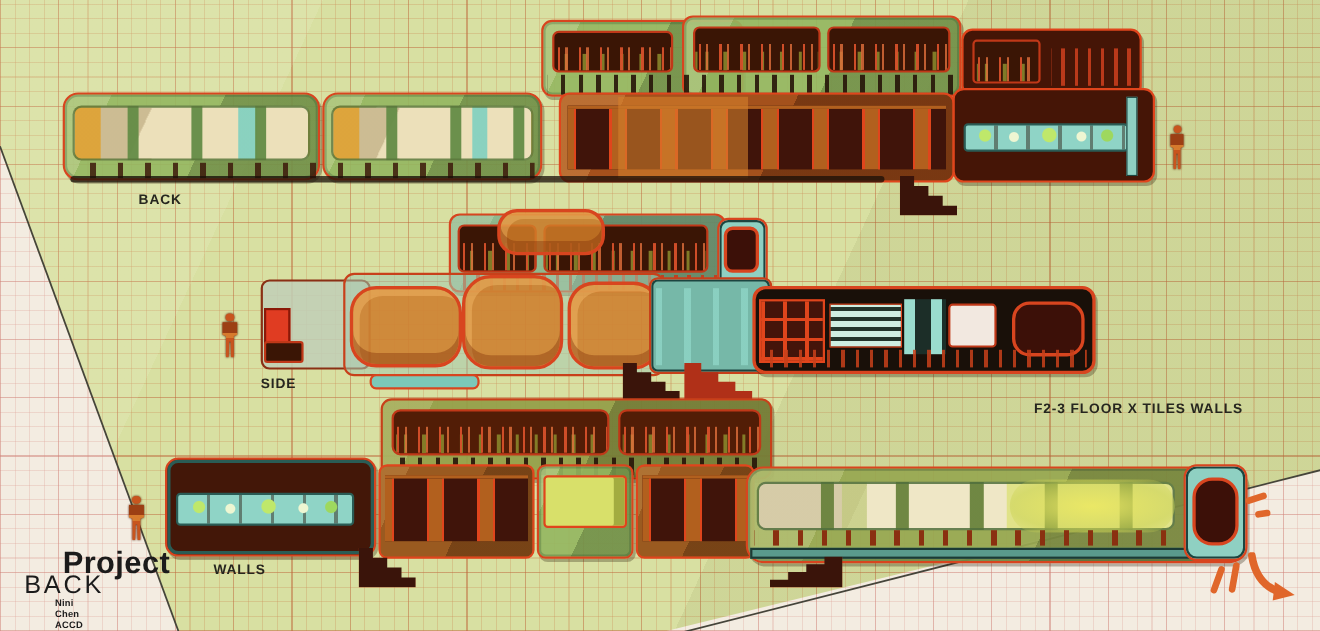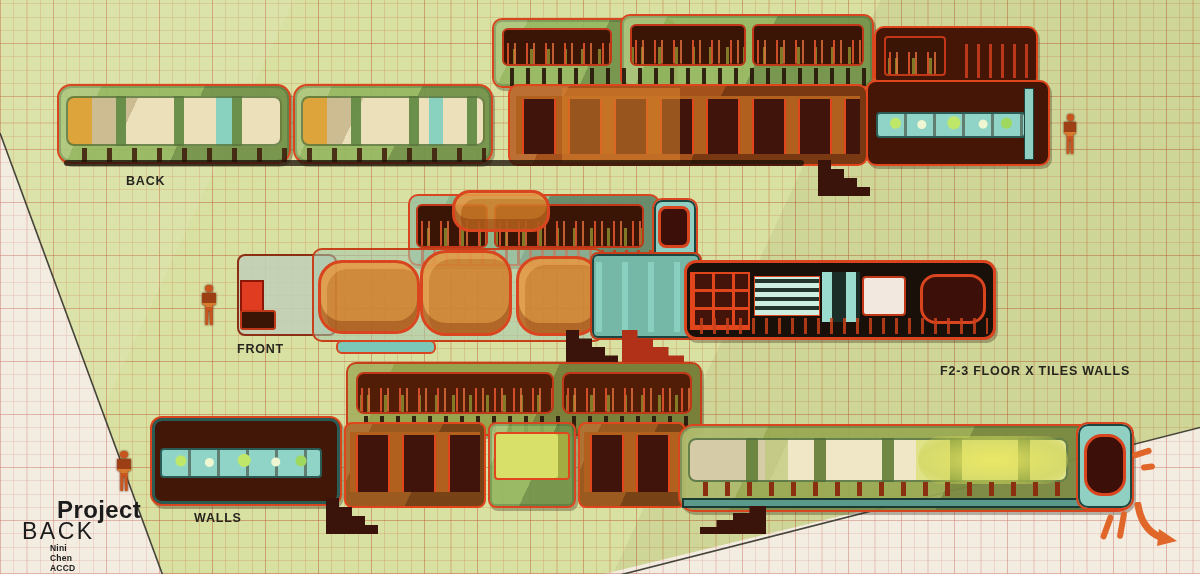--- a/index.html
+++ b/index.html
@@ -127,21 +127,21 @@
   .mark{background:#e0662a;border-radius:3px;}
   #hand-arrow{position:absolute;left:1126px;top:502px;}
 
   
   .view-label{position:absolute;font-size:12.5px;font-weight:700;letter-spacing:0.8px;color:#26261f;}
   #label-front{left:126px;top:174px;}
   #label-side{left:237px;top:342px;}
   #label-back{left:194px;top:511px;}
   #label-floornote{left:940px;top:364px;}
   #title-block{position:absolute;left:0;top:0;color:#1b1b1b;}
-  #title-project{position:absolute;left:57px;top:496px;font-size:24px;font-weight:600;letter-spacing:0.4px;}
+  #title-project{position:absolute;left:57px;top:496px;font-size:28px;font-weight:600;letter-spacing:0.4px;}
   #title-opha{position:absolute;left:22px;top:518px;font-size:23px;font-weight:500;letter-spacing:2.5px;}
   #title-byline{position:absolute;left:50px;top:543px;font-size:8.5px;font-weight:700;letter-spacing:0.2px;}
 </style>
 </head>
 <body>
 
 <div id="stage">
   <div id="green-paper"></div>
 
   <svg id="edge-lines" width="1200" height="574">
@@ -228,21 +228,21 @@
       <div class="part figure" style="left: 1062px; top: 114px; width: 16px; height: 40px;"></div>
       <div class="part figure" style="left: 200px; top: 285px; width: 18px; height: 40px;"></div>
       <div class="part figure" style="left: 115px; top: 451px; width: 18px; height: 40px;"></div>
       <div class="part mark" style="left: 1132px; top: 450px; width: 20px; height: 6px; transform: rotate(-18deg);"></div>
       <div class="part mark" style="left: 1141px; top: 464px; width: 14px; height: 6px; transform: rotate(-8deg);"></div>
       <div class="part mark" style="left: 1104px; top: 514px; width: 6px; height: 26px; transform: rotate(20deg);"></div>
       <div class="part mark" style="left: 1119px; top: 511px; width: 6px; height: 28px; transform: rotate(10deg);"></div>
     </div>
 
   <span id="label-front" class="view-label">BACK</span>
-  <span id="label-side" class="view-label">FRONT</span>
+  <span id="label-side" class="view-label">SIDE</span>
   <span id="label-back" class="view-label">WALLS</span>
   <span id="label-floornote" class="view-label">F2-3 FLOOR X TILES WALLS</span>
 
   <div id="title-block">
     <span id="title-project">Project</span>
     <span id="title-opha">BACK</span>
     <span id="title-byline">Nini Chen ACCD SP24</span>
   </div>
 
   <svg id="hand-arrow" width="56" height="52">

